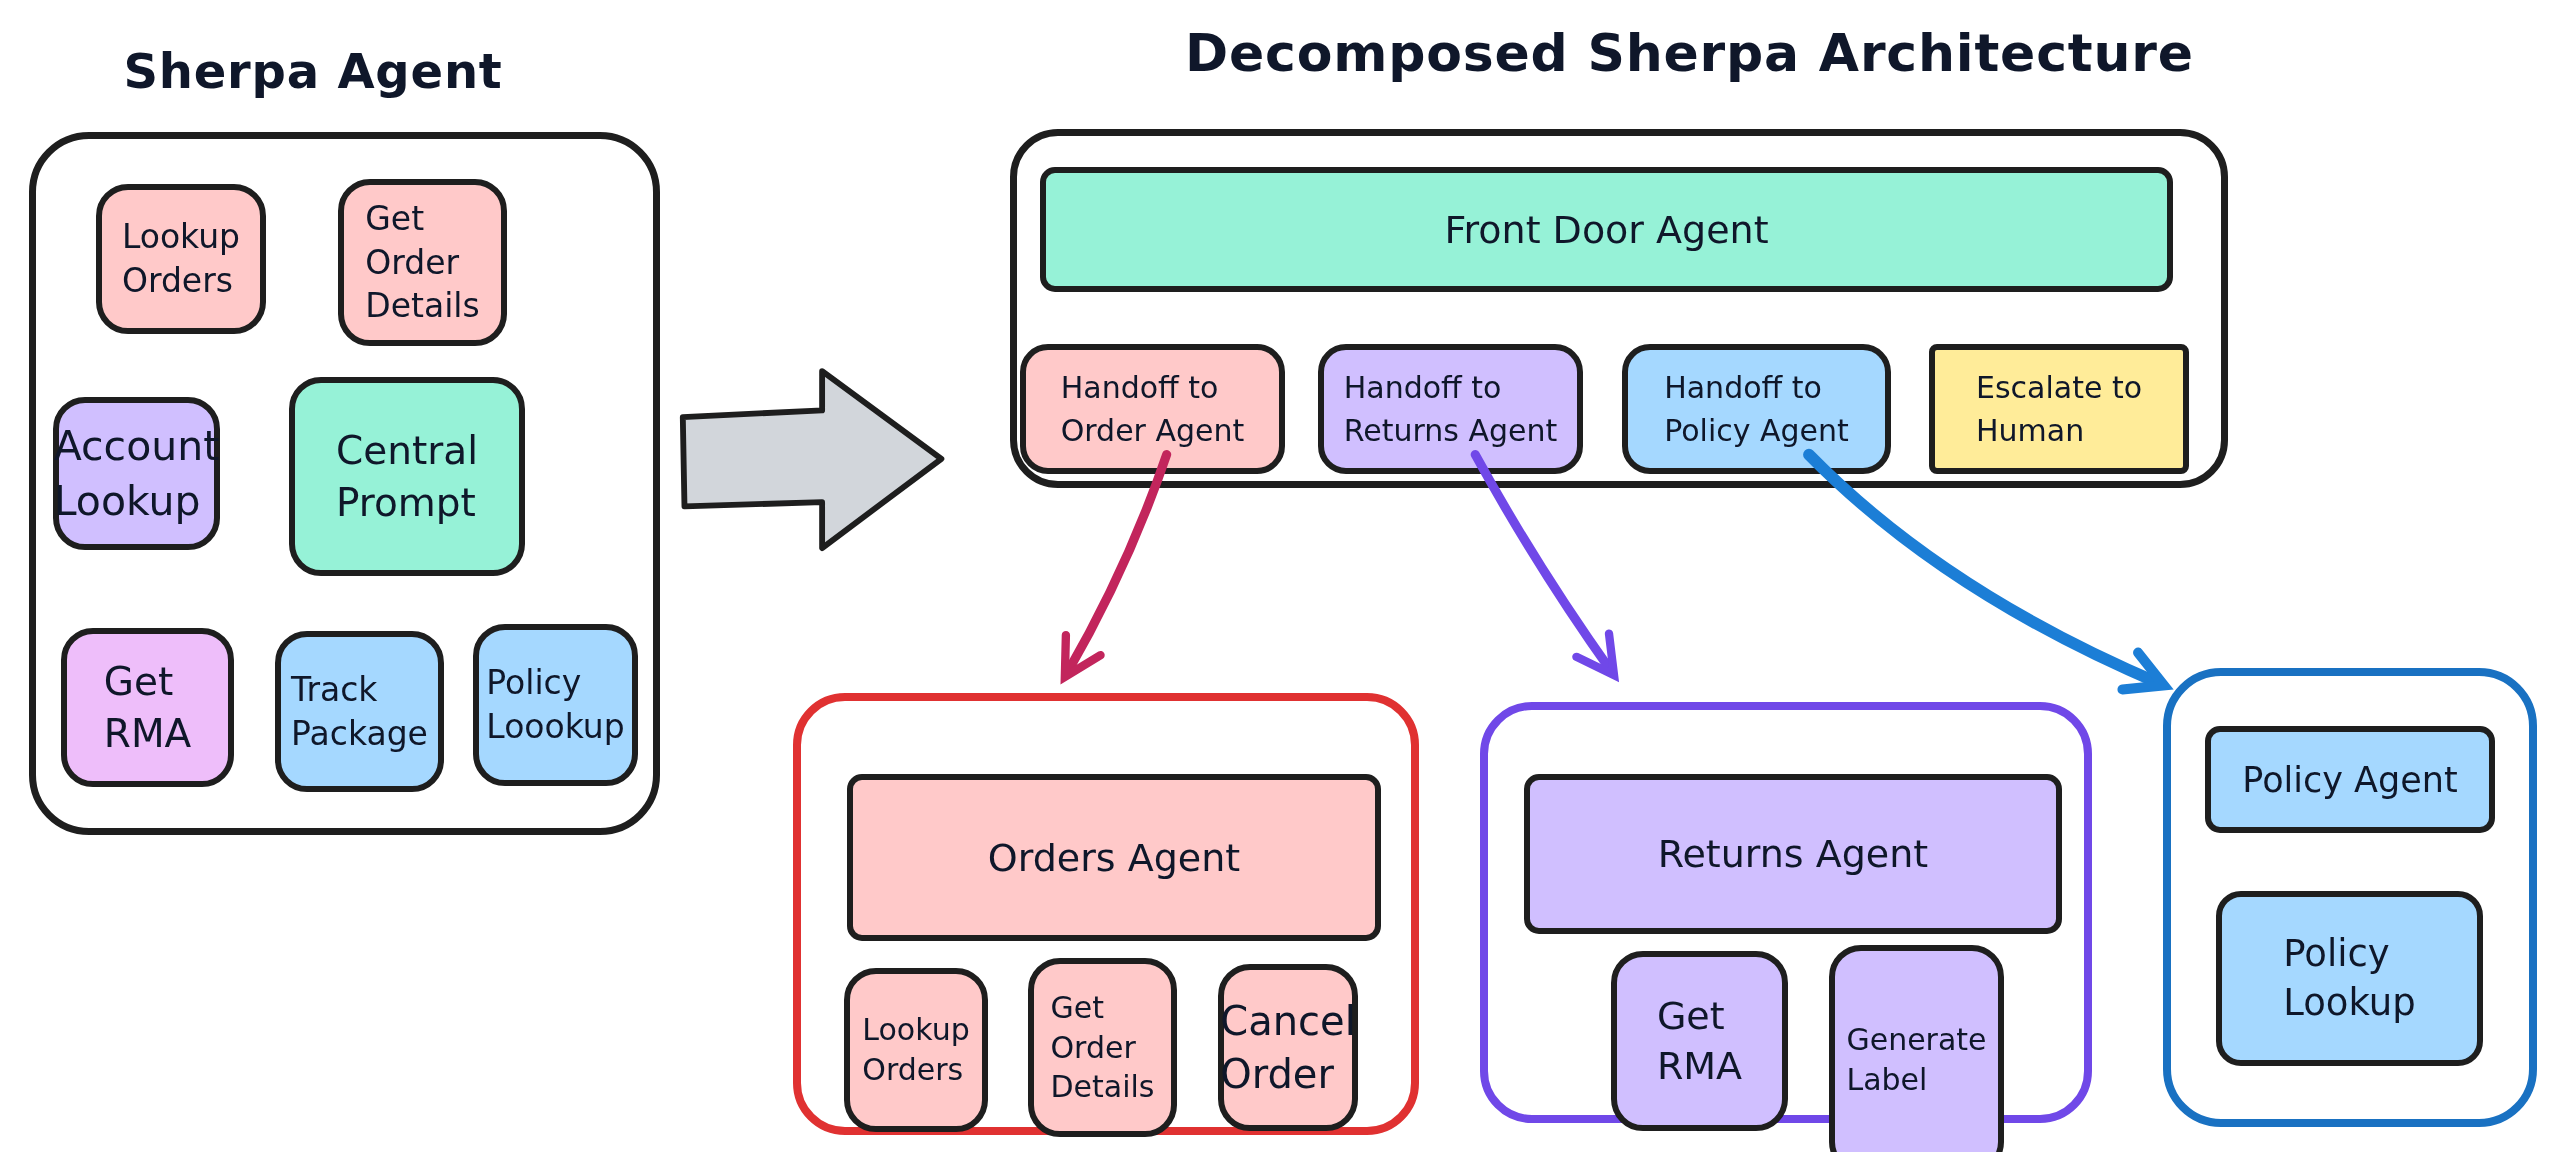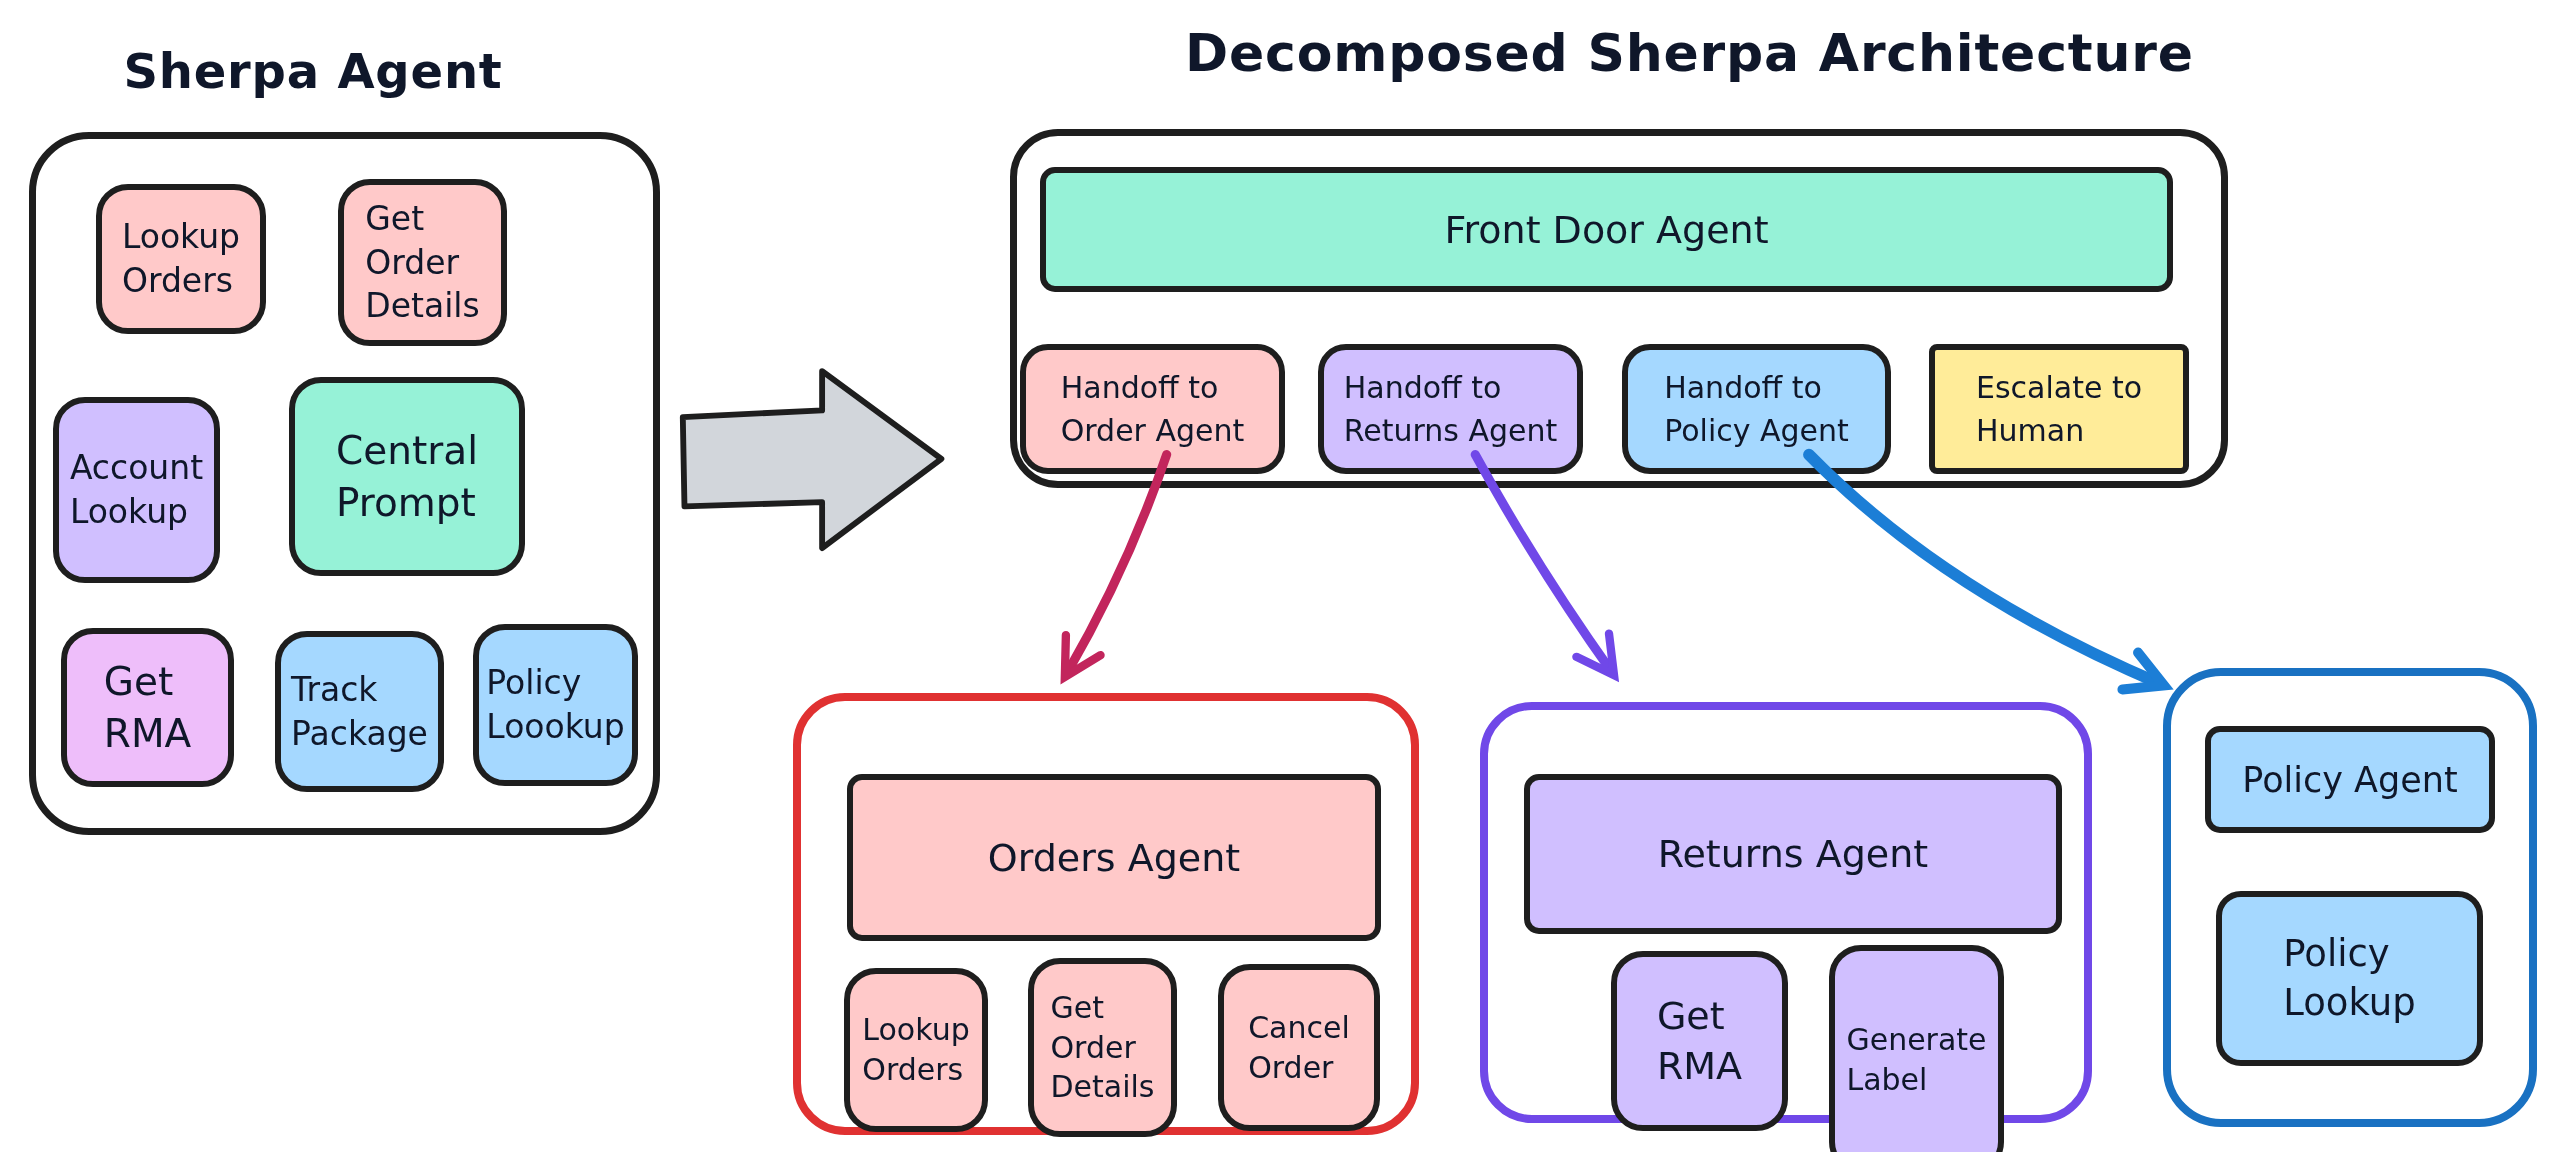--- a/index.html
+++ b/index.html
@@ -58,21 +58,21 @@
   <div class="abs title" style="left:75px;top:43px;width:476px;">Sherpa Agent</div>
 
   <div class="abs container" style="left:29px;top:132px;width:631px;height:703px;border-radius:60px;"></div>
 
   <div class="abs node fill-pink" style="left:96px;top:184px;width:170px;height:150px;font-size:33px;">Lookup
 Orders</div>
   <div class="abs node fill-pink" style="left:338px;top:179px;width:169px;height:167px;font-size:33px;">Get
 Order
 Details</div>
 
-  <div class="abs node fill-violet" style="left:53px;top:397px;width:167px;height:186px;font-size:33px;">Account
+  <div class="abs node fill-violet" style="left:53px;top:397px;width:167px;height:153px;font-size:41px;">Account
 Lookup</div>
   <div class="abs node fill-teal" style="left:289px;top:377px;width:236px;height:199px;font-size:39px;">Central
 Prompt</div>
 
   <div class="abs node fill-orchid" style="left:61px;top:628px;width:173px;height:159px;font-size:39px;">Get
 RMA</div>
   <div class="abs node fill-blue" style="left:275px;top:631px;width:169px;height:161px;font-size:33px;">Track
 Package</div>
   <div class="abs node fill-blue" style="left:473px;top:624px;width:165px;height:162px;font-size:33px;">Policy
 Loookup</div>
@@ -92,21 +92,21 @@
   <div class="abs node fill-yellow" style="left:1929px;top:344px;width:260px;height:130px;font-size:30px;border-radius:8px;line-height:1.45;">Escalate to
 Human</div>
 
   <div class="abs sub-container" style="left:793px;top:693px;width:626px;height:442px;border:8.3px solid #e03131;"></div>
   <div class="abs bar fill-pink" style="left:847px;top:774px;width:534px;height:167px;font-size:38px;">Orders Agent</div>
   <div class="abs node fill-pink" style="left:844px;top:968px;width:144px;height:164px;font-size:30px;">Lookup
 Orders</div>
   <div class="abs node fill-pink" style="left:1028px;top:958px;width:149px;height:179px;font-size:30px;">Get
 Order
 Details</div>
-  <div class="abs node fill-pink" style="left:1218px;top:964px;width:162px;height:167px;font-size:30px;">Cancel
+  <div class="abs node fill-pink" style="left:1218px;top:964px;width:140px;height:167px;font-size:40px;">Cancel
 Order</div>
 
   <div class="abs sub-container" style="left:1480px;top:702px;width:612px;height:421px;border:8.3px solid #7048e8;"></div>
   <div class="abs bar fill-violet" style="left:1524px;top:774px;width:538px;height:160px;font-size:38px;">Returns Agent</div>
   <div class="abs node fill-violet" style="left:1611px;top:951px;width:177px;height:180px;font-size:38px;">Get
 RMA</div>
   <div class="abs node fill-violet" style="left:1829px;top:945px;width:175px;height:229px;font-size:30px;">Generate
 Label</div>
 
   <div class="abs sub-container" style="left:2163px;top:668px;width:374px;height:459px;border:8.3px solid #1971c2;border-radius:58px;"></div>

